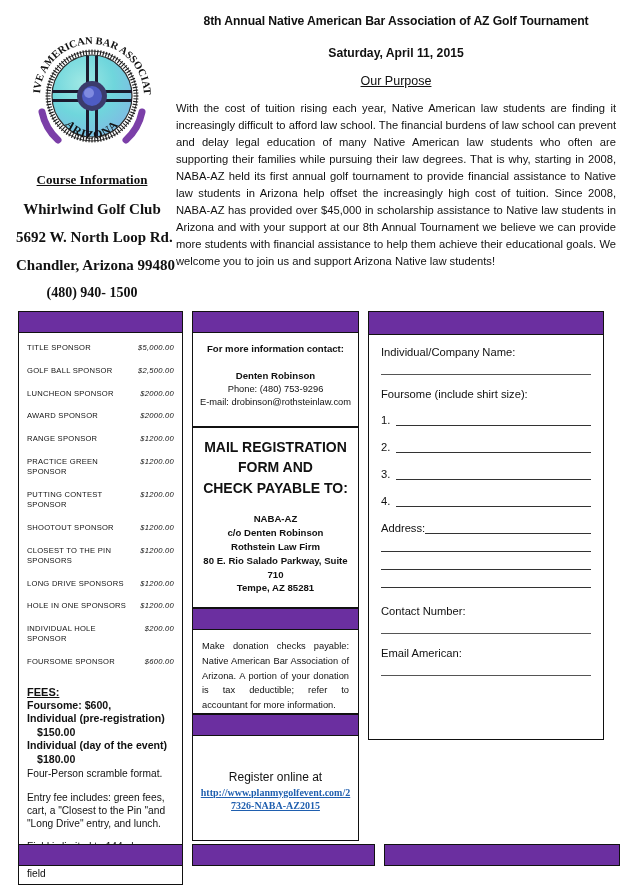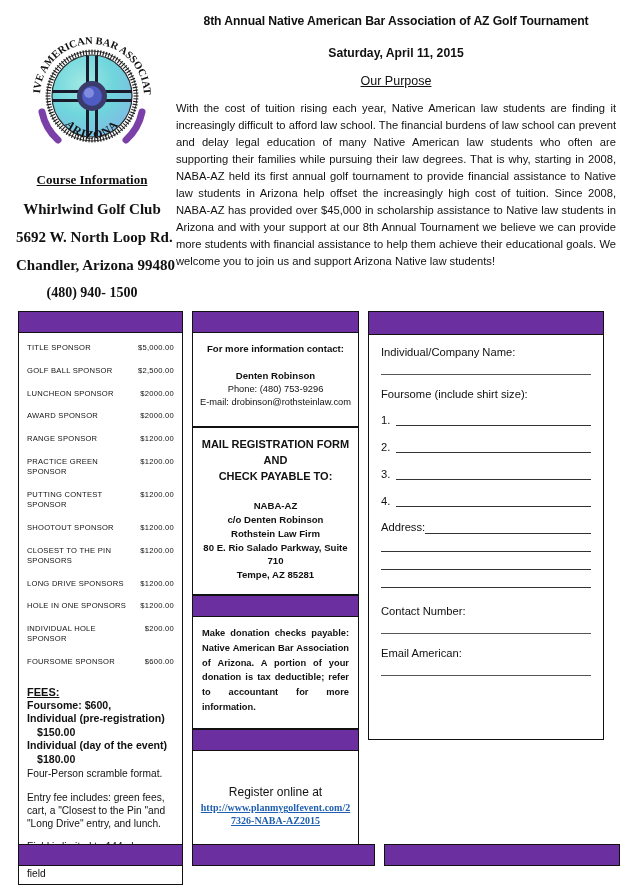--- a/index.html
+++ b/index.html
@@ -122,21 +122,21 @@
   .sp-row {
     display: flex;
     justify-content: space-between;
     align-items: flex-start;
     font-size: 7.6px;
     letter-spacing: 0.25px;
     margin-bottom: 12.5px;
     line-height: 1.35;
   }
   .sp-name { max-width: 105px; }
-  .sp-price { white-space: nowrap; text-align: right; }
+  .sp-price { white-space: nowrap; text-align: right; font-style: italic; }
 
   .fees {
     padding: 0px 8px 4px 8px;
     font-size: 10.2px;
   }
   .fees-head {
     font-weight: bold;
     text-decoration: underline;
     font-size: 11px;
     margin-bottom: 1px;
@@ -145,24 +145,24 @@
   .fees-note { font-size: 10.2px; line-height: 1.3; margin-top: 1px;}
   .fees-para { font-size: 10.2px; line-height: 1.3; margin-top: 10px; }
 
   
   .mid-contact { padding: 10px 6px 16px 6px; text-align: center; }
   .mc-head { font-weight: bold; font-size: 9.6px; margin-bottom: 16px; }
   .mc-name { font-weight: bold; font-size: 9.6px; margin-bottom: 3px; }
   .mc-line { font-size: 9.3px; margin-bottom: 3px; }
 
   .mid-mail { padding: 9px 6px 12px 6px; text-align: center; }
-  .mm-head { font-weight: bold; font-size: 11px; line-height: 1.45; margin-bottom: 14px; }
+  .mm-head { font-weight: bold; font-size: 14px; line-height: 1.45; margin-bottom: 14px; }
   .mm-line { font-weight: bold; font-size: 9.6px; line-height: 1.45; }
 
-  .mid-donation { padding: 9px 9px 14px 9px; font-weight: bold; }
+  .mid-donation { padding: 9px 9px 0 9px; }
   .md-text { font-size: 9.3px; line-height: 1.58; text-align: justify; }
 
   .mid-register { padding: 34px 6px 28px 6px; text-align: center; }
   .mr-head { font-size: 12px; margin-bottom: 2px; }
   .mr-link {
     font-family: "Liberation Serif", serif;
     font-weight: bold;
     font-size: 10px;
     color: #1F5FAF;
     text-decoration: underline;
@@ -182,21 +182,21 @@
   .rule.thin { border-bottom: 1px solid #555; }
   .numrow {
     display: flex;
     align-items: flex-end;
     margin-bottom: 14px;
   }
   .numrow .num { font-size: 11.2px; width: 15px; }
   .numrow .nline { flex: 1; border-bottom: 1px solid #333; height: 13px; }
   .inline-label {
     display: flex;
-    align-items: flex-start;
+    align-items: center;
     margin-bottom: 17px;
   }
   .inline-label .ilab { font-size: 11.2px; white-space: nowrap; }
   .inline-label .iline { flex: 1; border-bottom: 1px solid #333; height: 13px; }
   .plain-rule { border-bottom: 1px solid #333; height: 1px; margin-bottom: 17px; }
   .gap-sm { height: 9px; }
   .gap-lg { height: 40px; }
 
   .footer-bar-row {
     position: absolute;

